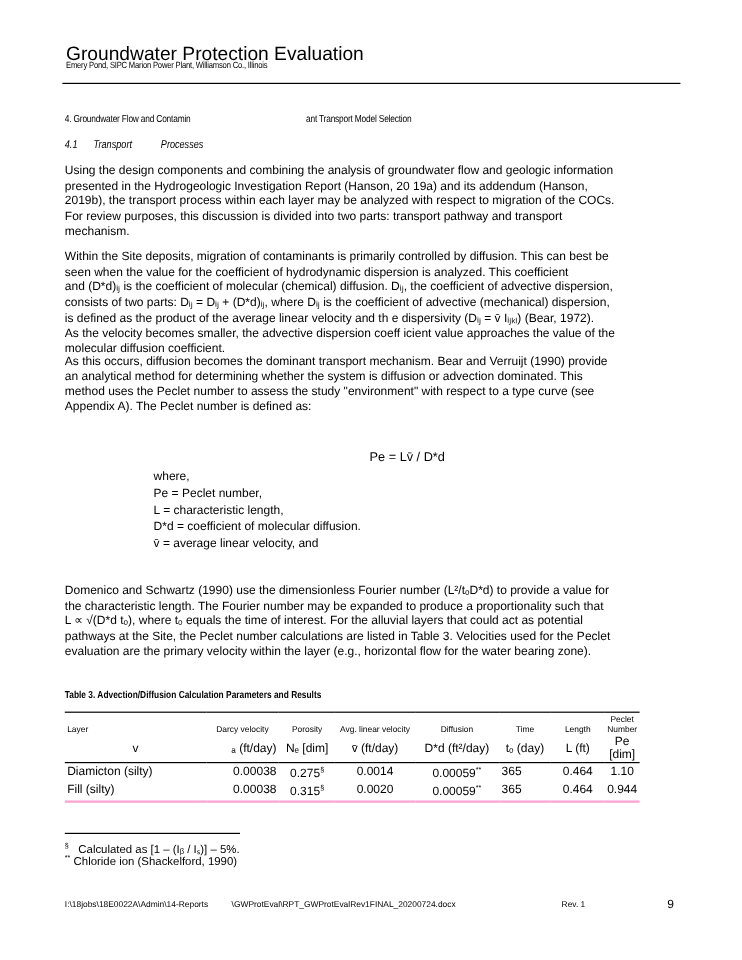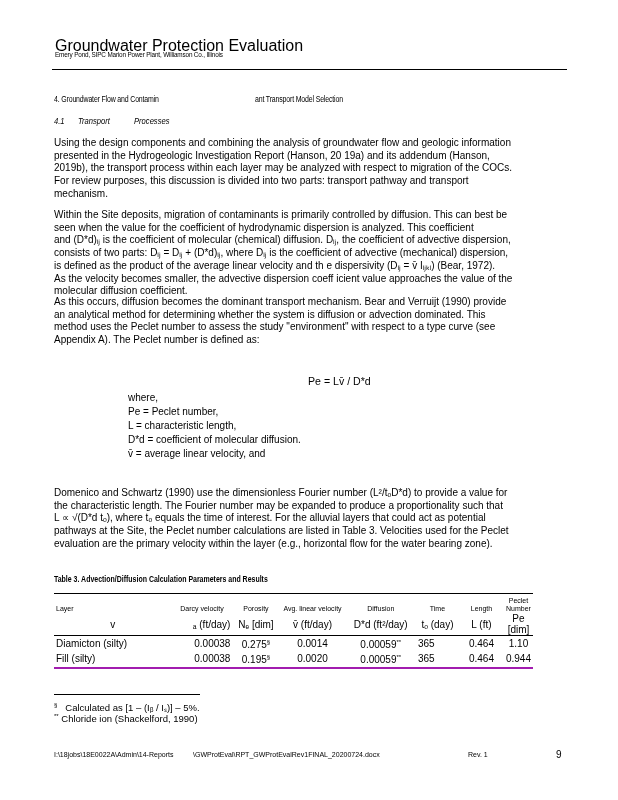--- a/index.html
+++ b/index.html
@@ -14,21 +14,21 @@
   .para { left: 54px; width: 560px; font-size: 10px; line-height: 12.7px; }
   .para div { white-space: nowrap; }
   .sup { font-size: 6px; vertical-align: super; }
   .formula { font-size: 10.6px; white-space: nowrap; padding-left: 32px; }
   .tbl-title { left: 54px; top: 574px; font-size: 8.5px; transform: scaleX(0.82); transform-origin: left; font-weight: bold; }
   table.t { position: absolute; left: 54px; top: 593px; width: 479px; border-collapse: collapse; font-size: 10px; }
   table.t th { font-weight: normal; font-size: 7px; vertical-align: bottom; padding: 0 2px; line-height: 8px; }
   table.t .units td { font-size: 10px; border-bottom: 1px solid #000; padding: 0 2px; line-height: 11px; }
   table.t tbody td { padding: 0 2px; line-height: 13px; }
   table.t thead tr:first-child th { border-top: 1px solid #000; padding-top: 3px; }
-  table.t tbody tr:last-child td { border-bottom: 2px solid #a21caf; margin-top: 24px; }
+  table.t tbody tr:last-child td { border-bottom: 2px solid #f9a8d4; margin-top: 24px; }
   .r { text-align: right; } .c { text-align: center; } .l { text-align: left; }
   .fn-rule { left: 54px; top: 694px; width: 146px; height: 1px; background: #000; }
   .fn { left: 54px; font-size: 9.5px; white-space: nowrap; }
   .footer { top: 751px; font-size: 7px; white-space: nowrap; }
   .pageno { left: 556px; top: 749px; font-size: 10px; }
 </style>
 </head>
 <body>
 
 <div class="abs hdr-title">Groundwater Protection Evaluation</div>
@@ -117,21 +117,21 @@
       <td class="c"><span>0.275</span><span class="sup">§</span></td>
       <td class="c">0.0014</td>
       <td class="c"><span>0.00059</span><span class="sup">**</span></td>
       <td class="l">365</td>
       <td class="c">0.464</td>
       <td class="c">1.10</td>
     </tr>
     <tr>
       <td class="l">Fill (silty)</td>
       <td class="r">0.00038</td>
-      <td class="c"><span>0.195</span><span class="sup">§</span></td>
+      <td class="c"><span>0.315</span><span class="sup">§</span></td>
       <td class="c">0.0020</td>
       <td class="c"><span>0.00059</span><span class="sup">**</span></td>
       <td class="l">365</td>
       <td class="c">0.464</td>
       <td class="c">0.944</td>
     </tr>
   </tbody>
 </table>
 
 <div class="abs fn-rule"></div>

